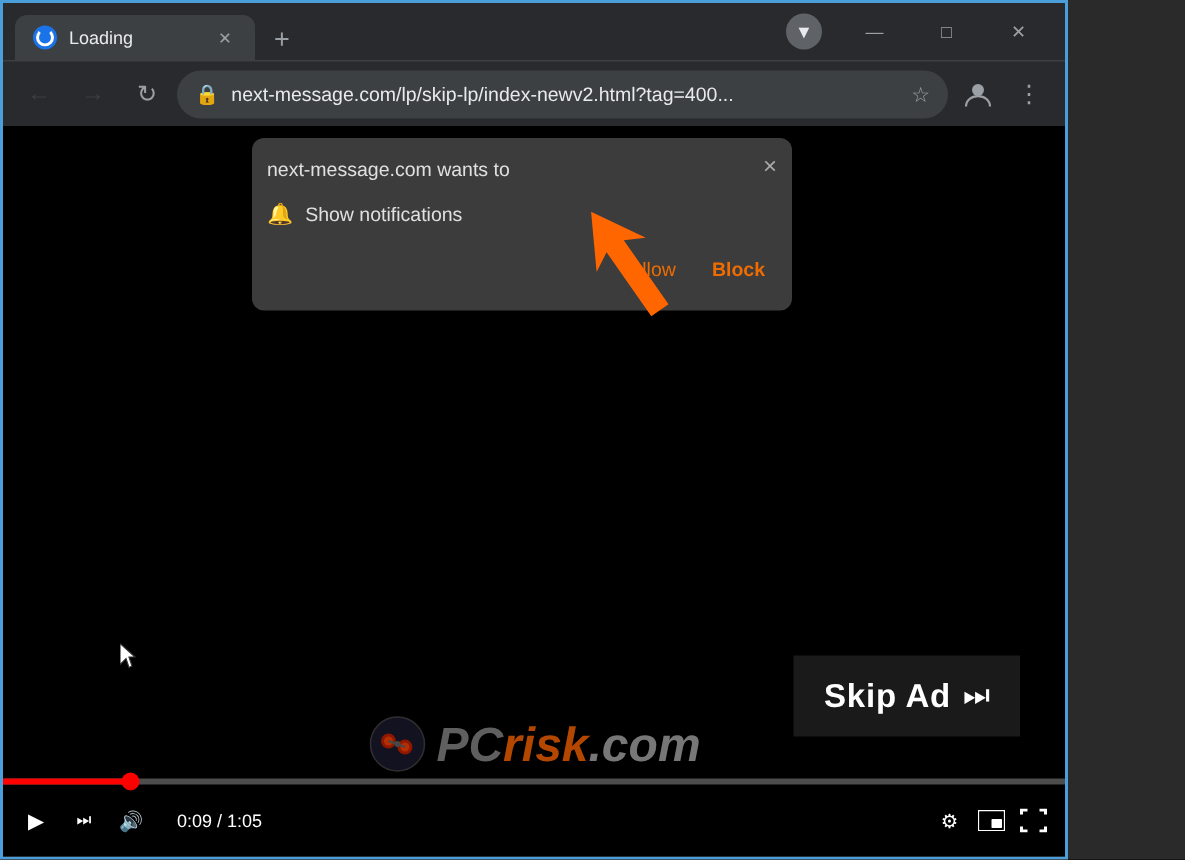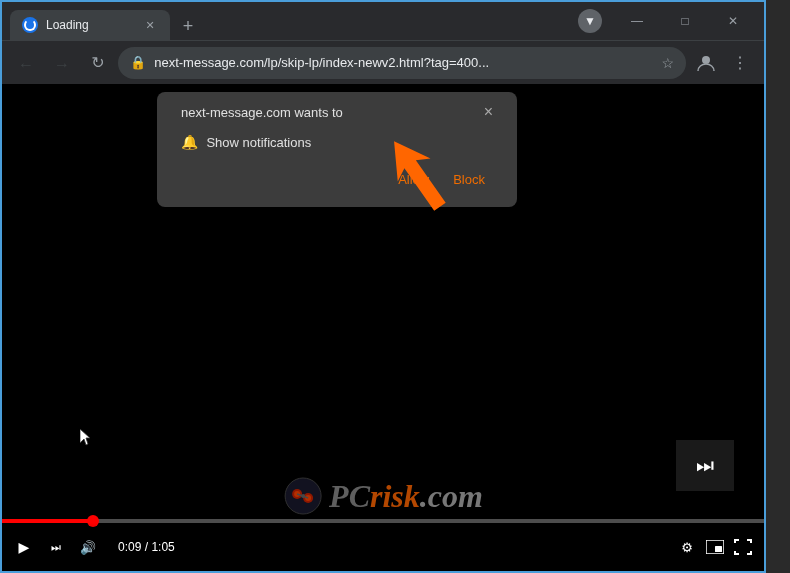--- a/index.html
+++ b/index.html
@@ -6,21 +6,21 @@
     body {
       width: 790px;
       height: 573px;
       overflow: hidden;
       font-family: 'Segoe UI', Arial, sans-serif;
       background: #2a2a2a;
     }
 
     
     .browser-frame {
-      width: 766px;
+      width: 712px;
       height: 573px;
       border: 2px solid #4a9eda;
       display: flex;
       flex-direction: column;
       background: #a3a3a3;
     }
 
     
     .title-bar {
       background: #292a2d;
@@ -210,25 +210,25 @@
       width: 100%;
       height: 100%;
       background: #000;
       position: relative;
     }
 
     
     .notification-popup {
       position: absolute;
       top: 8px;
-      left: 155px;
+      left: 166px;
       width: 360px;
       background: #3c3c3c;
       border-radius: 8px;
-      padding: 12px 24px 14px;
+      padding: 12px 10px 14px;
       z-index: 100;
       box-shadow: 0 4px 16px rgba(0,0,0,0.5);
     }
 
     .notification-popup-header {
       display: flex;
       align-items: flex-start;
       justify-content: space-between;
       margin-bottom: 8px;
     }
@@ -282,21 +282,21 @@
       cursor: pointer;
       padding: 6px 8px;
       border-radius: 4px;
     }
 
     .btn-block {
       background: transparent;
       border: none;
       color: #ef6c00;
       font-size: 13px;
-      font-weight: 400;
+      font-weight: 700;
       cursor: pointer;
       padding: 6px 8px;
       border-radius: 4px;
     }
 
     
     .arrow-indicator {
       position: absolute;
       top: 50px;
       left: 380px;
@@ -529,26 +529,27 @@
 
         <svg class="pcrisk-logo" viewBox="0 0 40 40">
           <circle cx="20" cy="20" r="18" fill="#1a1a2e" stroke="#444" stroke-width="1"></circle>
           <circle cx="14" cy="18" r="5" fill="#cc2200"></circle>
           <circle cx="14" cy="18" r="3" fill="#ff4400"></circle>
           <circle cx="25" cy="22" r="5" fill="#cc2200"></circle>
           <circle cx="25" cy="22" r="3" fill="#ff4400"></circle>
           <line x1="14" y1="18" x2="25" y2="22" stroke="#666" stroke-width="1.5"></line>
           <circle cx="20" cy="20" r="2" fill="#666"></circle>
         </svg>
-        <span style="font-size:32px;font-weight:900;font-style:italic;color:#ddd;font-family:Liberation Serif, serif;text-shadow:1px 1px 3px #000;">
+        <span style="font-size:32px;font-weight:900;font-style:italic;color:#ddd;font-family:Liberation Sans, sans-serif;text-shadow:1px 1px 3px #000;">
           <span style="color:#888;">PC</span><span style="color:#ff6600;">risk</span><span style="color:#aaa;">.com</span>
         </span>
       </div>
 
       <button class="skip-ad-btn">
+        <span class="skip-ad-text">Skip Ad</span>
         <span class="skip-ad-icon">⏭</span>
       </button>
 
       <div class="progress-bar">
         <div class="progress-fill"></div>
         <div class="progress-thumb"></div>
       </div>
 
       <div class="video-controls">
         <div class="ctrl-btn">▶</div>

